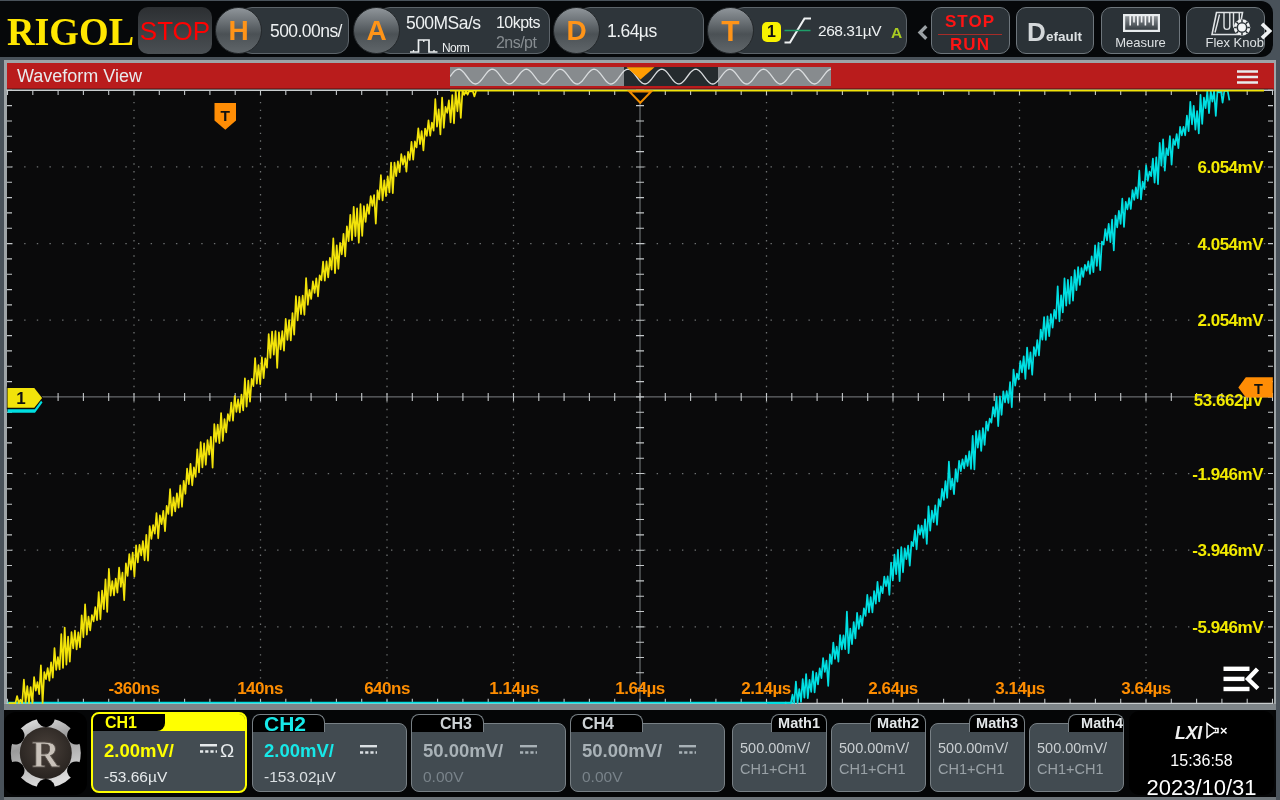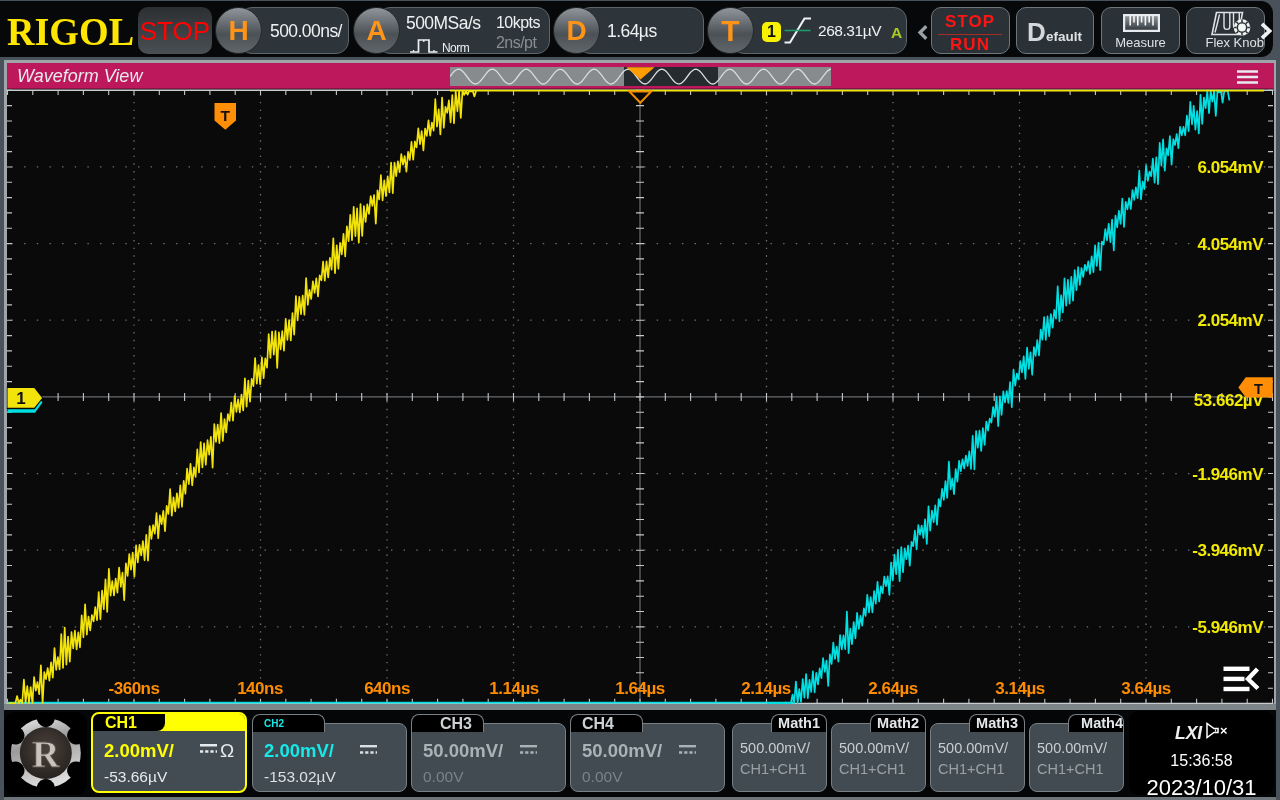--- a/index.html
+++ b/index.html
@@ -19,22 +19,22 @@
   .ball { position:absolute; top:0; width:47px; height:47px; border-radius:50%;
     background:linear-gradient(#8f959a 0%, #4b5155 58%, #60666a 100%); border:1px solid #24282b;
     text-align:center; line-height:45px; font-size:28px; font-weight:700; color:#ff9418; }
   .pilltxt { position:absolute; color:#eef1f2; font-size:17.5px; white-space:nowrap; letter-spacing:-0.55px; }
   .graytxt { color:#878d91; }
   .rbtn { position:absolute; top:7px; height:47px; background:#2b3237; border:1.5px solid #6e767c; border-radius:10px; }
   
   #frame { position:absolute; left:0; top:60px; width:1280px; height:740px; background:#434b50; }
   #winborder { position:absolute; left:4px; top:60px; width:1272.5px; height:650px;
     border:3px solid #9ea4a7; background:#454c51; }
-  #titlebar { position:absolute; left:7px; top:62.5px; width:1266.5px; height:27px; background:#be185d;
-    color:#e8ebed; font-size:18px;font-style:italic; }
+  #titlebar { position:absolute; left:7px; top:62.5px; width:1266.5px; height:27px; background:#b91c1c;
+    color:#e8ebed; font-size:18px; }
   #titlebar span { position:absolute; left:10px; top:3px; }
   #gridarea { position:absolute; left:7px; top:89.5px; width:1266.5px; height:614.5px; background:#0a0a0b; }
   
   #nav { position:absolute; left:449.5px; top:66.6px; width:381px; height:19.2px; background:#878b8e; }
   #navwin { position:absolute; left:174.5px; top:0; width:94px; height:19.2px; background:#252b2e; }
   
   
   #botbar { position:absolute; left:0; top:710px; width:1280px; height:90px; background:#050607; }
   #botbar .chbox { position:absolute; }
   .tab { position:absolute; background:#000; }
@@ -238,21 +238,21 @@
     <svg class="abs" style="left:107px; top:30.5px;" width="17" height="10" viewBox="0 0 17 10">
       <path d="M0 1.2 h17" stroke="#e6eaec" stroke-width="2.4"></path>
         <path d="M0 7.5 h17" stroke="#e6eaec" stroke-width="2.4" stroke-dasharray="3.2 2"></path>
     </svg>
     <div style="position:absolute; left:127px; top:26px; color:#e6eaec; font-size:19px;">Ω</div>
     <div style="position:absolute; left:11px; top:54px; color:#e6eaec; font-size:15.5px;">-53.66µV</div>
   </div>
 
   <div class="chbox" style="left:252px; top:4px; width:155px; height:78px;">
     <div class="chbody" style="left:0; top:9px; width:155px; height:69px;"></div>
-    <div class="tab" style="left:0; top:0; width:73px; height:18px; border:1.5px solid #788085; border-bottom:none; border-radius:8px 8px 0 0; color:#17e8e8; font-size:10px; font-weight:700; text-align:left; padding-left:11px; line-height:17px;">CH2</div>
+    <div class="tab" style="left:0; top:0; width:73px; height:18px; border:1.5px solid #788085; border-bottom:none; border-radius:8px 8px 0 0; color:#17e8e8; font-size:21px; font-weight:700; text-align:left; padding-left:11px; line-height:17px;">CH2</div>
     <div class="abs" style="left:12px; top:25.5px; color:#17e8e8; font-size:18.5px; font-weight:700;">2.00mV/</div>
     <svg class="abs" style="left:108px; top:30.5px;" width="17" height="10" viewBox="0 0 17 10">
       <path d="M0 1.2 h17" stroke="#dbe0e3" stroke-width="2.4"></path>
         <path d="M0 7.5 h17" stroke="#dbe0e3" stroke-width="2.4" stroke-dasharray="3.2 2"></path>
     </svg>
     <div class="abs" style="left:12px; top:53.5px; color:#dbe0e3; font-size:15.5px;">-153.02µV</div>
   </div>
 
   <div class="chbox" style="left:411px; top:4px; width:155px; height:78px;">
     <div class="chbody" style="left:0; top:9px; width:155px; height:69px;"></div>

